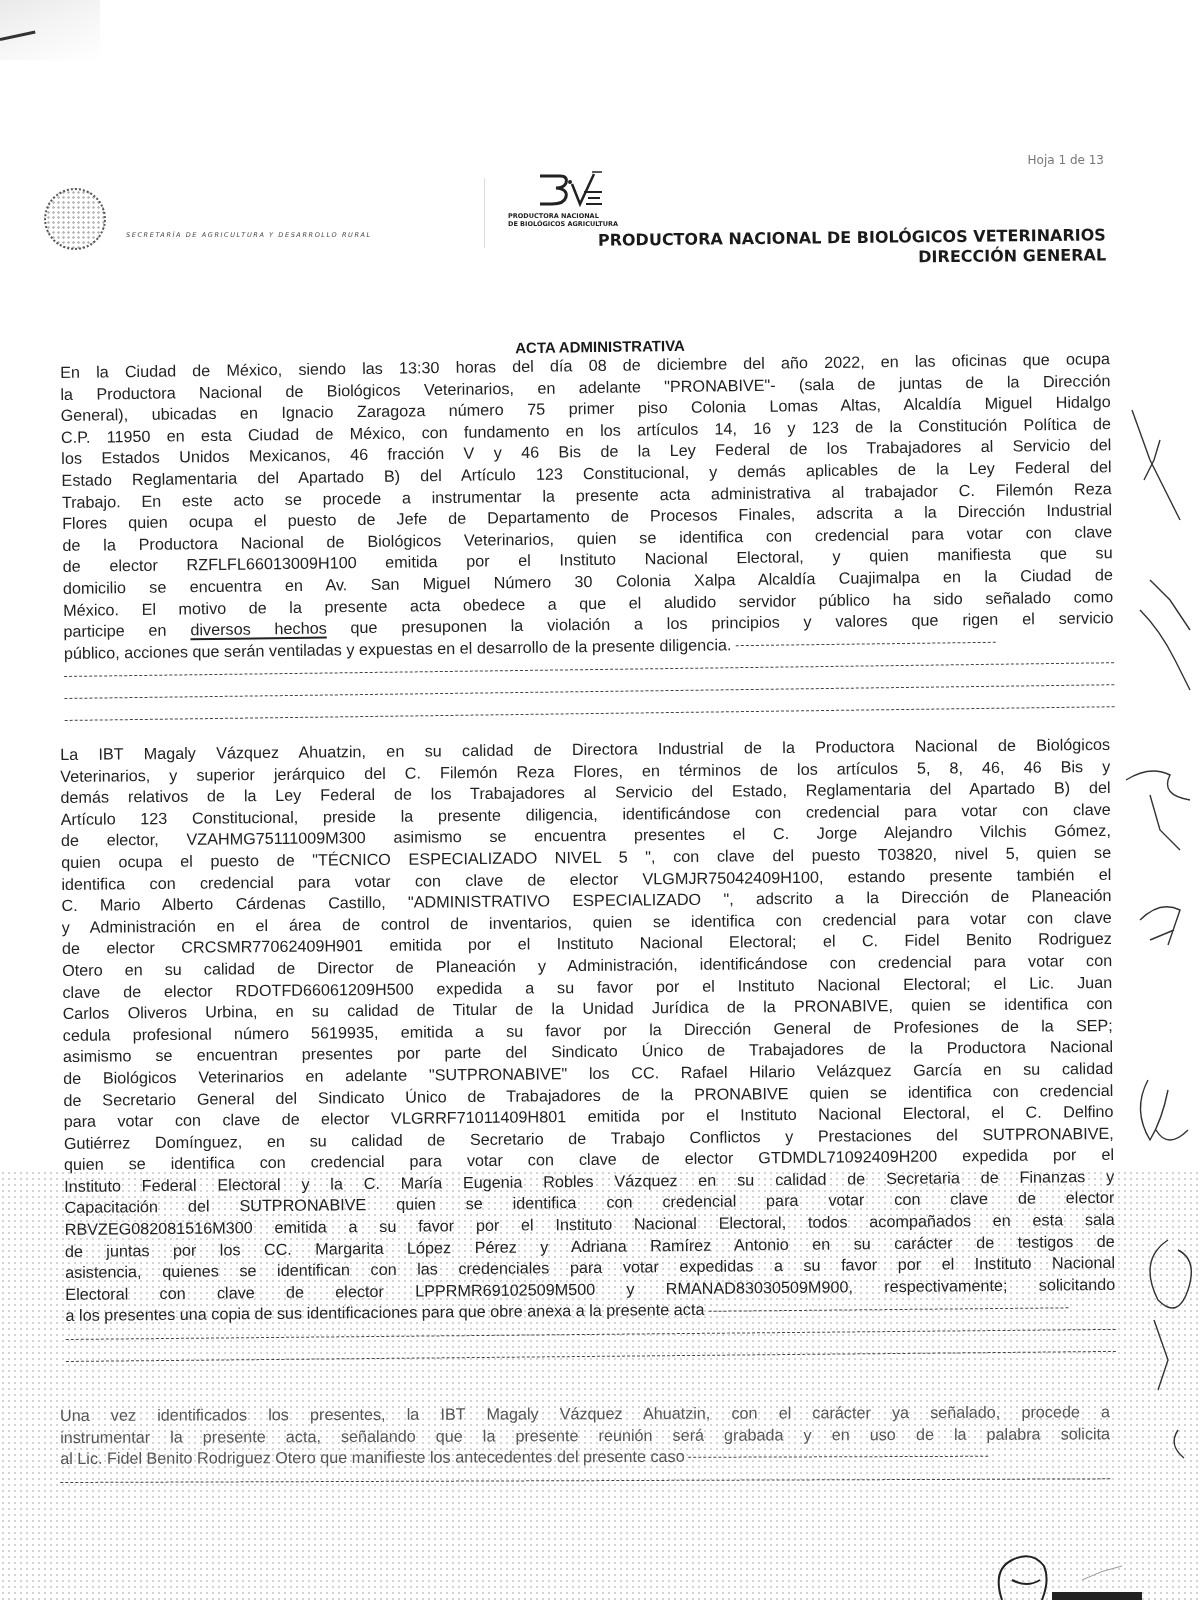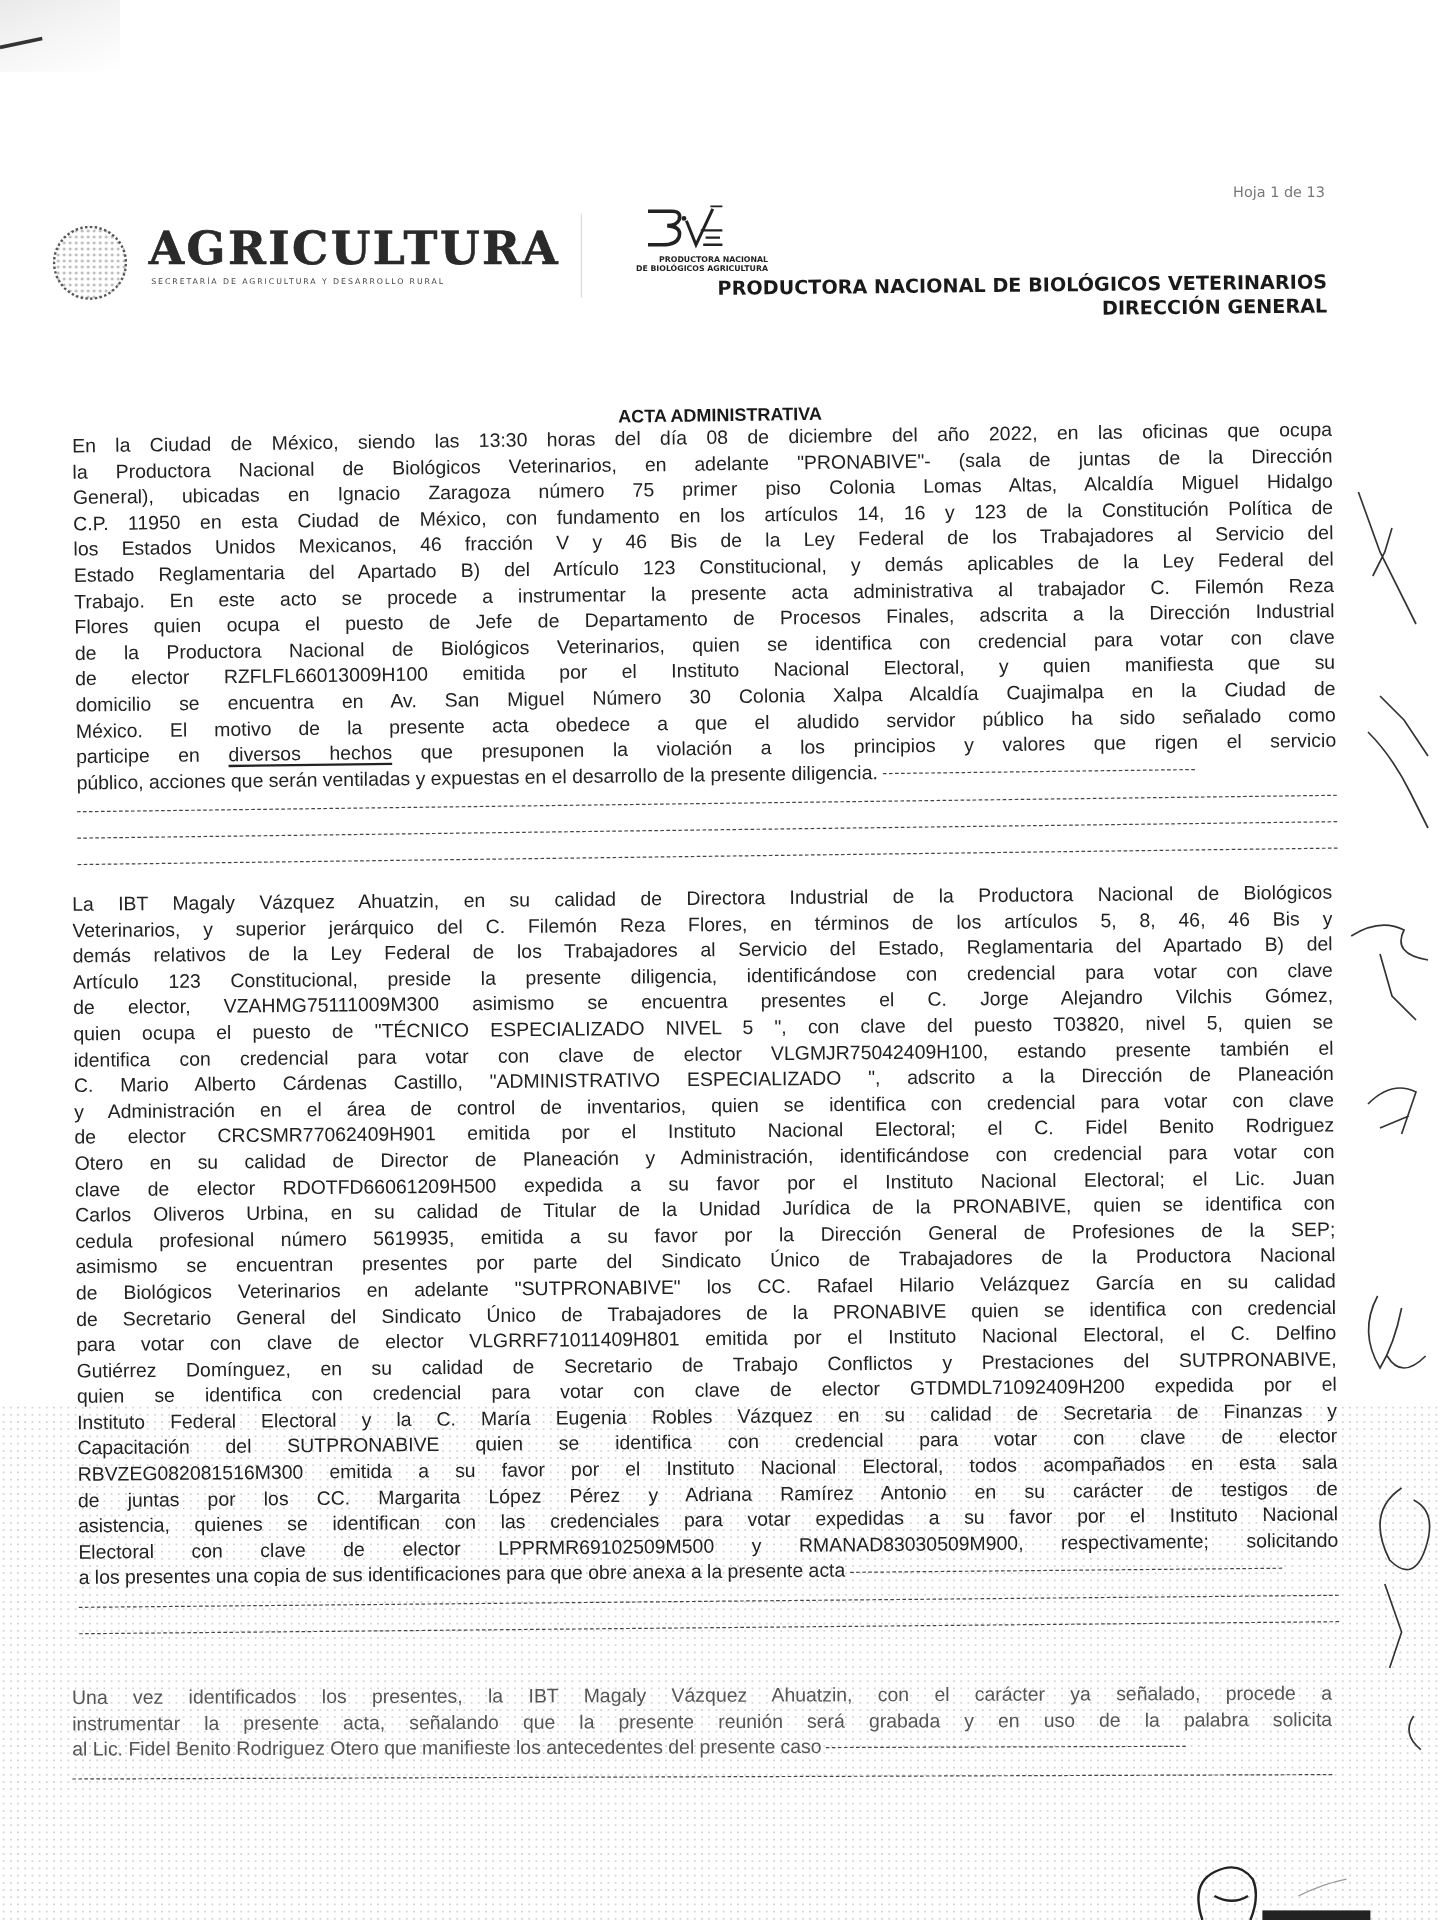--- a/index.html
+++ b/index.html
@@ -34,31 +34,31 @@
     border: 2px dotted #555;
     background: radial-gradient(circle, #bbb 1px, transparent 1.5px) 0 0/5px 5px;
   }
   .agri-title {
     position: absolute; left: 80px; top: 6px;
     font-family: "DejaVu Serif", serif; font-size: 38px; letter-spacing: 2px;
     color: #2a2a2a; font-weight: bold;
     -webkit-text-stroke: 0.5px #222;
   }
   .agri-sub {
-    position: absolute; left: 82px; top: 53px; font-size: 6.5px; letter-spacing: 1.6px; color: #444;
+    position: absolute; left: 82px; top: 53px; font-size: 6.5px; letter-spacing: 1.6px; color: #444; font-style: italic;
   }
   .v-divider {
     position: absolute; left: 440px; top: 0; width: 1px; height: 70px; background: #ddd;
   }
   .bve-logo {
     position: absolute; left: 492px; top: -8px; width: 70px; height: 38px;
   }
   .bve-caption {
     position: absolute; left: 464px; top: 34px; font-size: 6.5px; font-weight: bold;
-    line-height: 8px; text-align: right; width: 132px; color: #222;
+    line-height: 8px; text-align: left; width: 132px; color: #222;
   }
   .org-title {
     position: absolute; right: 18px; top: 50px; text-align: right;
     font-size: 16px; font-weight: bold; line-height: 20px; color: #1a1a1a;
     transform: rotate(-0.6deg);
   }
   .doc-title {
     position: absolute; left: 0; width: 1200px; top: 338px; text-align: center;
     font-family: "Liberation Sans", sans-serif; font-weight: bold; font-size: 15px;
     transform: rotate(-0.8deg);
@@ -96,21 +96,20 @@
 <body>
 
 <div class="scan-shadow"></div>
 <div class="scan-edge"></div>
 <div class="dot-pattern"></div>
 
 <div class="sheet-label">Hoja 1 de 13</div>
 
 <div class="header">
   <div class="seal"></div>
-  <div class="agri-title">AGRICULTURA</div>
   <div class="agri-sub">SECRETARÍA DE AGRICULTURA Y DESARROLLO RURAL</div>
   <div class="v-divider"></div>
   <svg class="bve-logo" viewBox="0 0 70 38">
     <path d="M4 6 H24 Q32 6 30 13 Q28 18 20 18 Q32 19 30 27 Q28 34 16 34 H4" fill="none" stroke="#222" stroke-width="3"></path>
     <circle cx="34" cy="12" r="2" fill="#222"></circle>
     <path d="M36 14 L44 34 L58 4" fill="none" stroke="#222" stroke-width="2.5"></path>
     <path d="M48 22 H66 M50 34 H66 M52 28 L64 28" fill="none" stroke="#222" stroke-width="2"></path>
     <path d="M56 2 H66" stroke="#222" stroke-width="1.5"></path>
   </svg>
   <div class="bve-caption">

